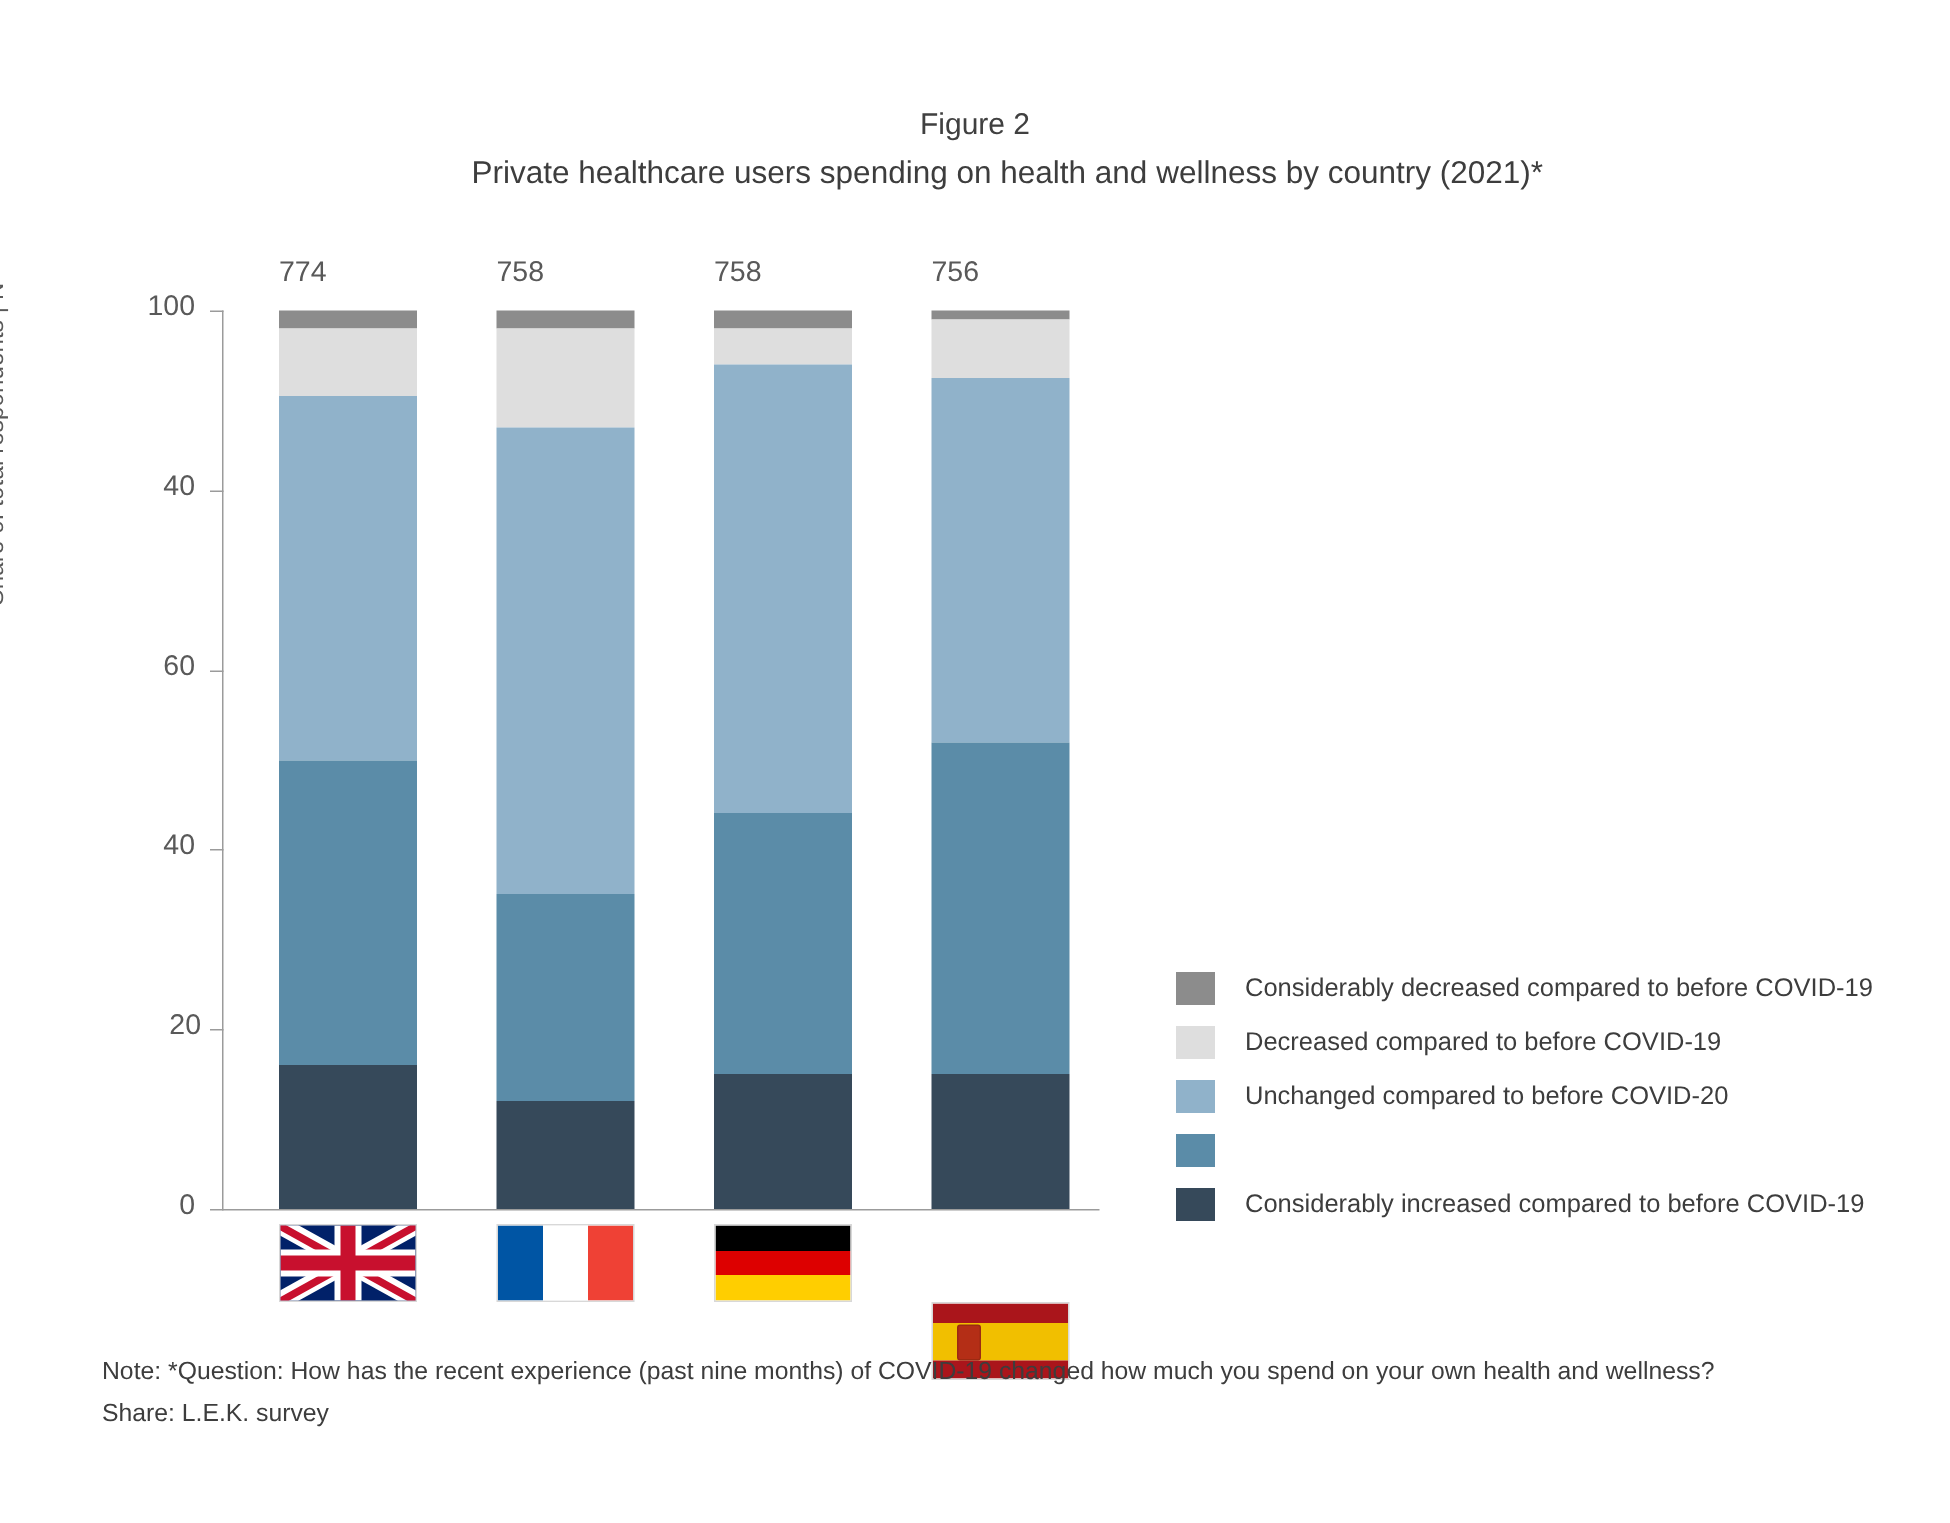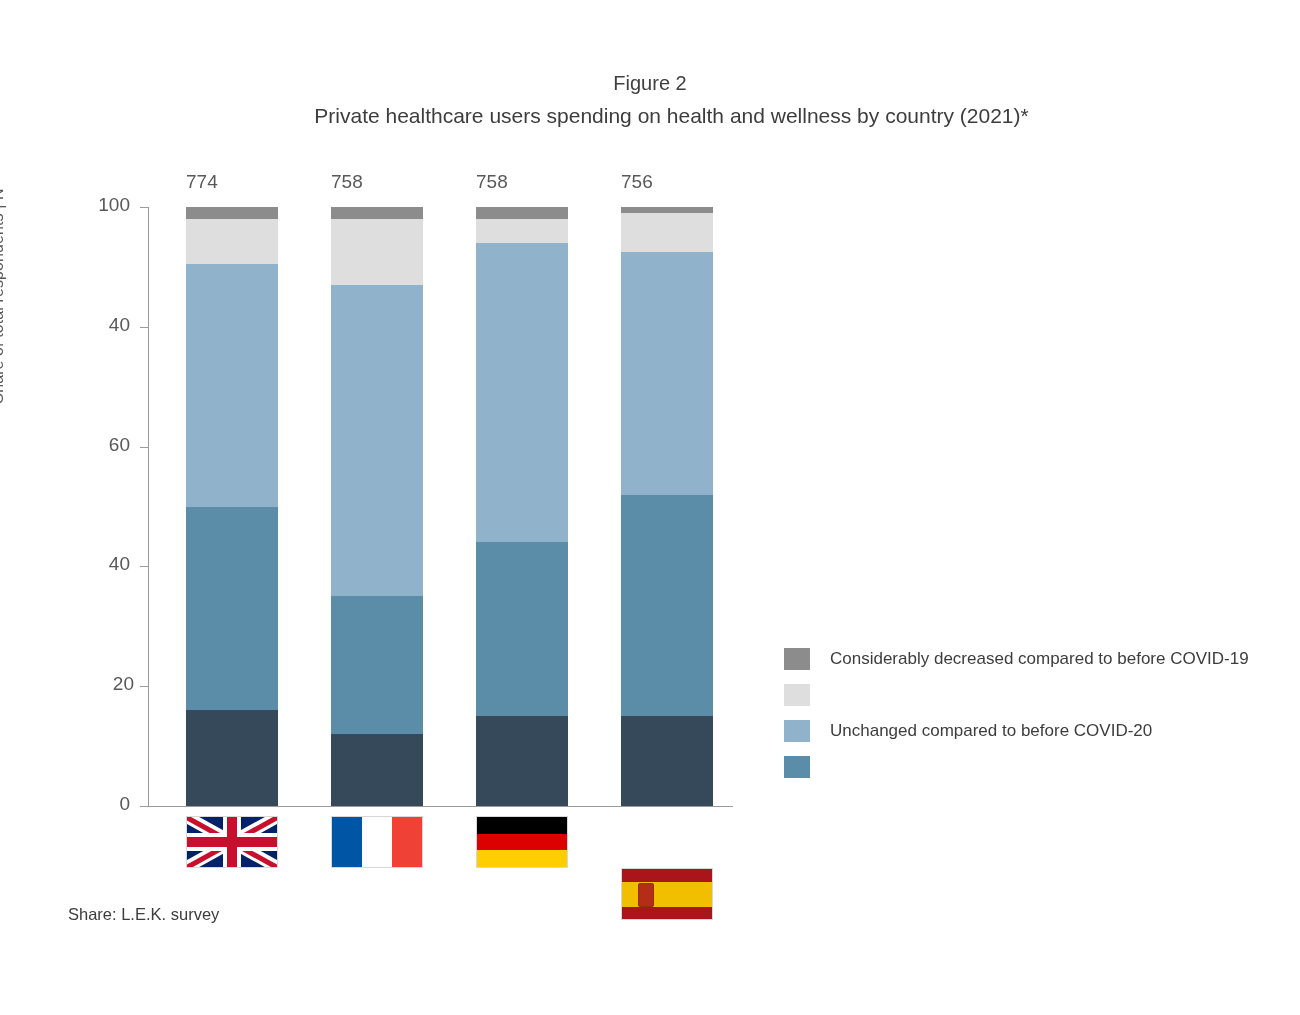--- a/index.html
+++ b/index.html
@@ -198,25 +198,31 @@
   <div class="crest"></div>
 </div>
 
 <div class="legend" id="legend">
     <div class="legend-row">
       <span class="swatch" style="background: rgb(140, 140, 140);"></span>
       <span class="legend-label">Considerably decreased compared to before COVID-19</span>
     </div>
     <div class="legend-row">
       <span class="swatch" style="background: rgb(222, 222, 222);"></span>
+      <span class="legend-label">Decreased compared to before COVID-19</span>
     </div>
     <div class="legend-row">
       <span class="swatch" style="background: rgb(144, 178, 202);"></span>
       <span class="legend-label">Unchanged compared to before COVID-20</span>
     </div>
     <div class="legend-row">
       <span class="swatch" style="background: rgb(91, 140, 168);"></span>
     </div>
+    <div class="legend-row">
+      <span class="swatch" style="background: rgb(54, 73, 90);"></span>
+      <span class="legend-label">Considerably increased compared to before COVID-19</span>
+    </div>
   </div>
 
 <div class="notes">
+  <div>Note: *Question: How has the recent experience (past nine months) of COVID-19 changed how much you spend on your own health and wellness?</div>
   <div>Share: L.E.K. survey</div>
 </div>
 
 </body></html>

